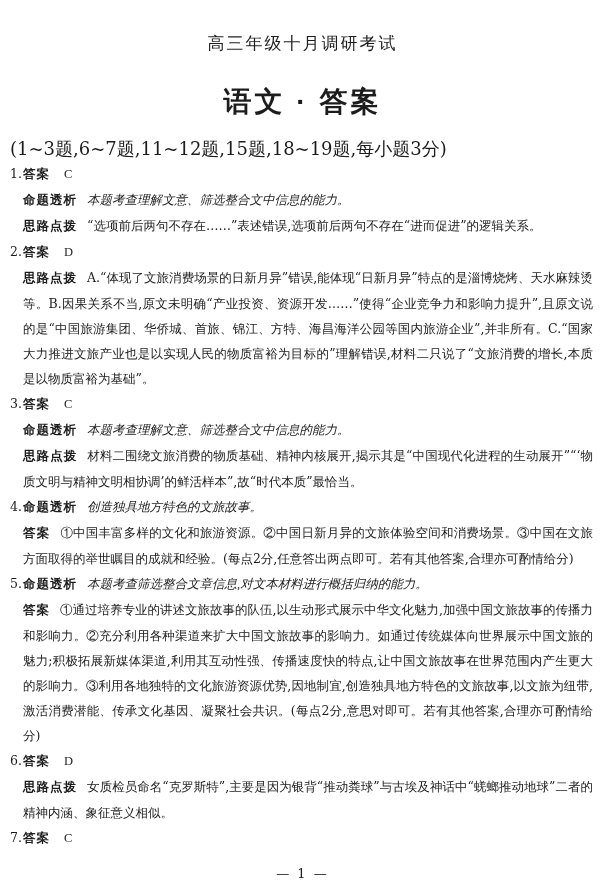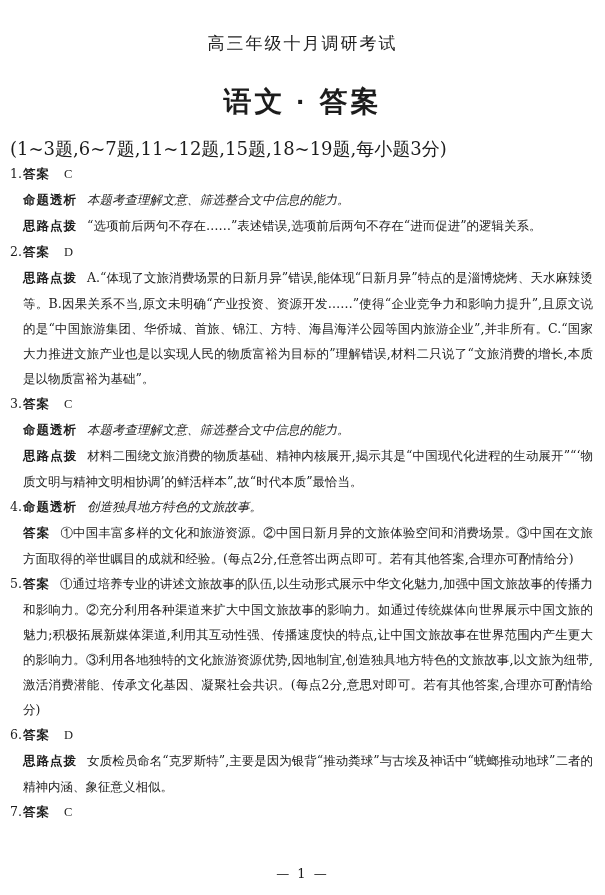--- a/index.html
+++ b/index.html
@@ -116,20 +116,23 @@
         <span class="seg-label">命题透析</span><span class="kai">创造独具地方特色的文旅故事。</span>
       </div>
       <div>
         <span class="seg-label">答案</span><span>①中国丰富多样的文化和旅游资源。②中国日新月异的文旅体验空间和消费场景。③中国在文旅方面取得的举世瞩目的成就和经验。(每点2分,任意答出两点即可。若有其他答案,合理亦可酌情给分)</span>
       </div>
     </div>
 
     <div class="item">
       <span class="item-num">5.</span>
       <div>
+        <span class="seg-label">命题透析</span><span class="kai">本题考查筛选整合文章信息,对文本材料进行概括归纳的能力。</span>
+      </div>
+      <div>
         <span class="seg-label">答案</span><span>①通过培养专业的讲述文旅故事的队伍,以生动形式展示中华文化魅力,加强中国文旅故事的传播力和影响力。②充分利用各种渠道来扩大中国文旅故事的影响力。如通过传统媒体向世界展示中国文旅的魅力;积极拓展新媒体渠道,利用其互动性强、传播速度快的特点,让中国文旅故事在世界范围内产生更大的影响力。③利用各地独特的文化旅游资源优势,因地制宜,创造独具地方特色的文旅故事,以文旅为纽带,激活消费潜能、传承文化基因、凝聚社会共识。(每点2分,意思对即可。若有其他答案,合理亦可酌情给分)</span>
       </div>
     </div>
 
     <div class="item">
       <span class="item-num">6.</span>
       <div>
         <span class="seg-label">答案</span><span class="answer-letter">D</span>
       </div>
       <div>

